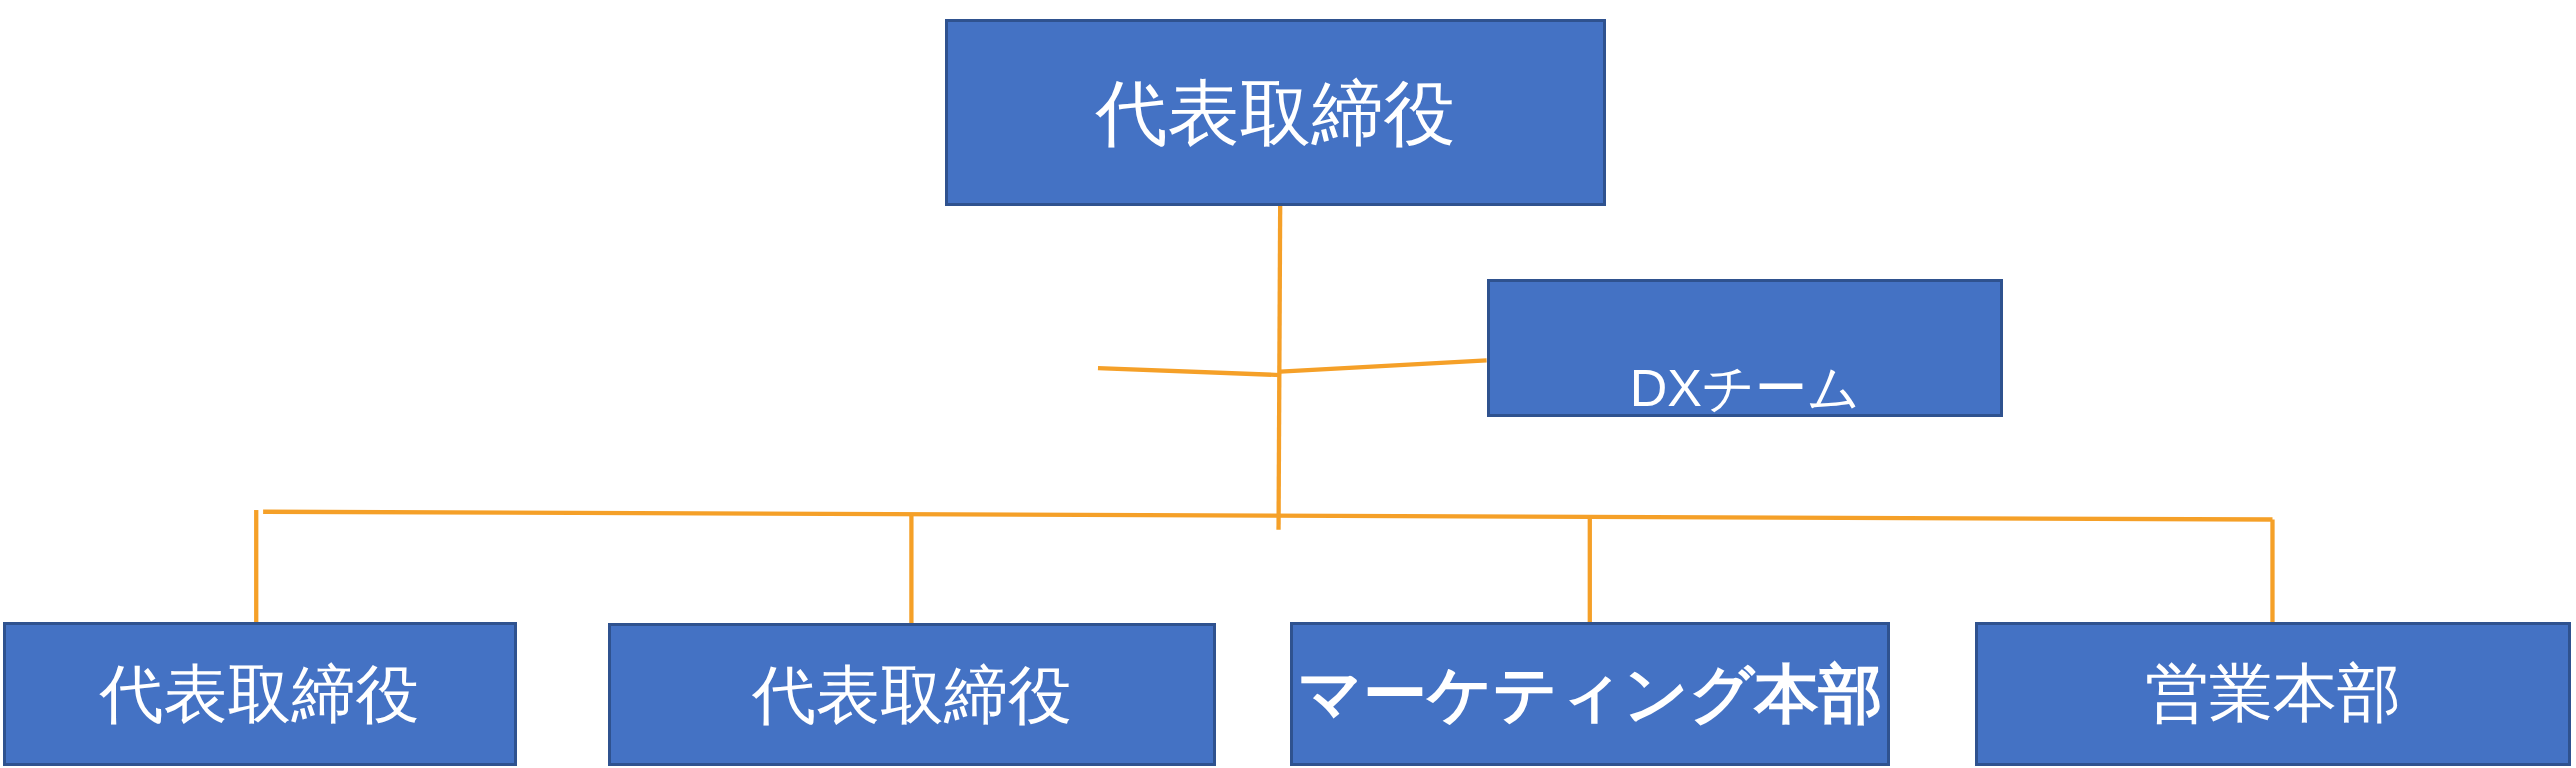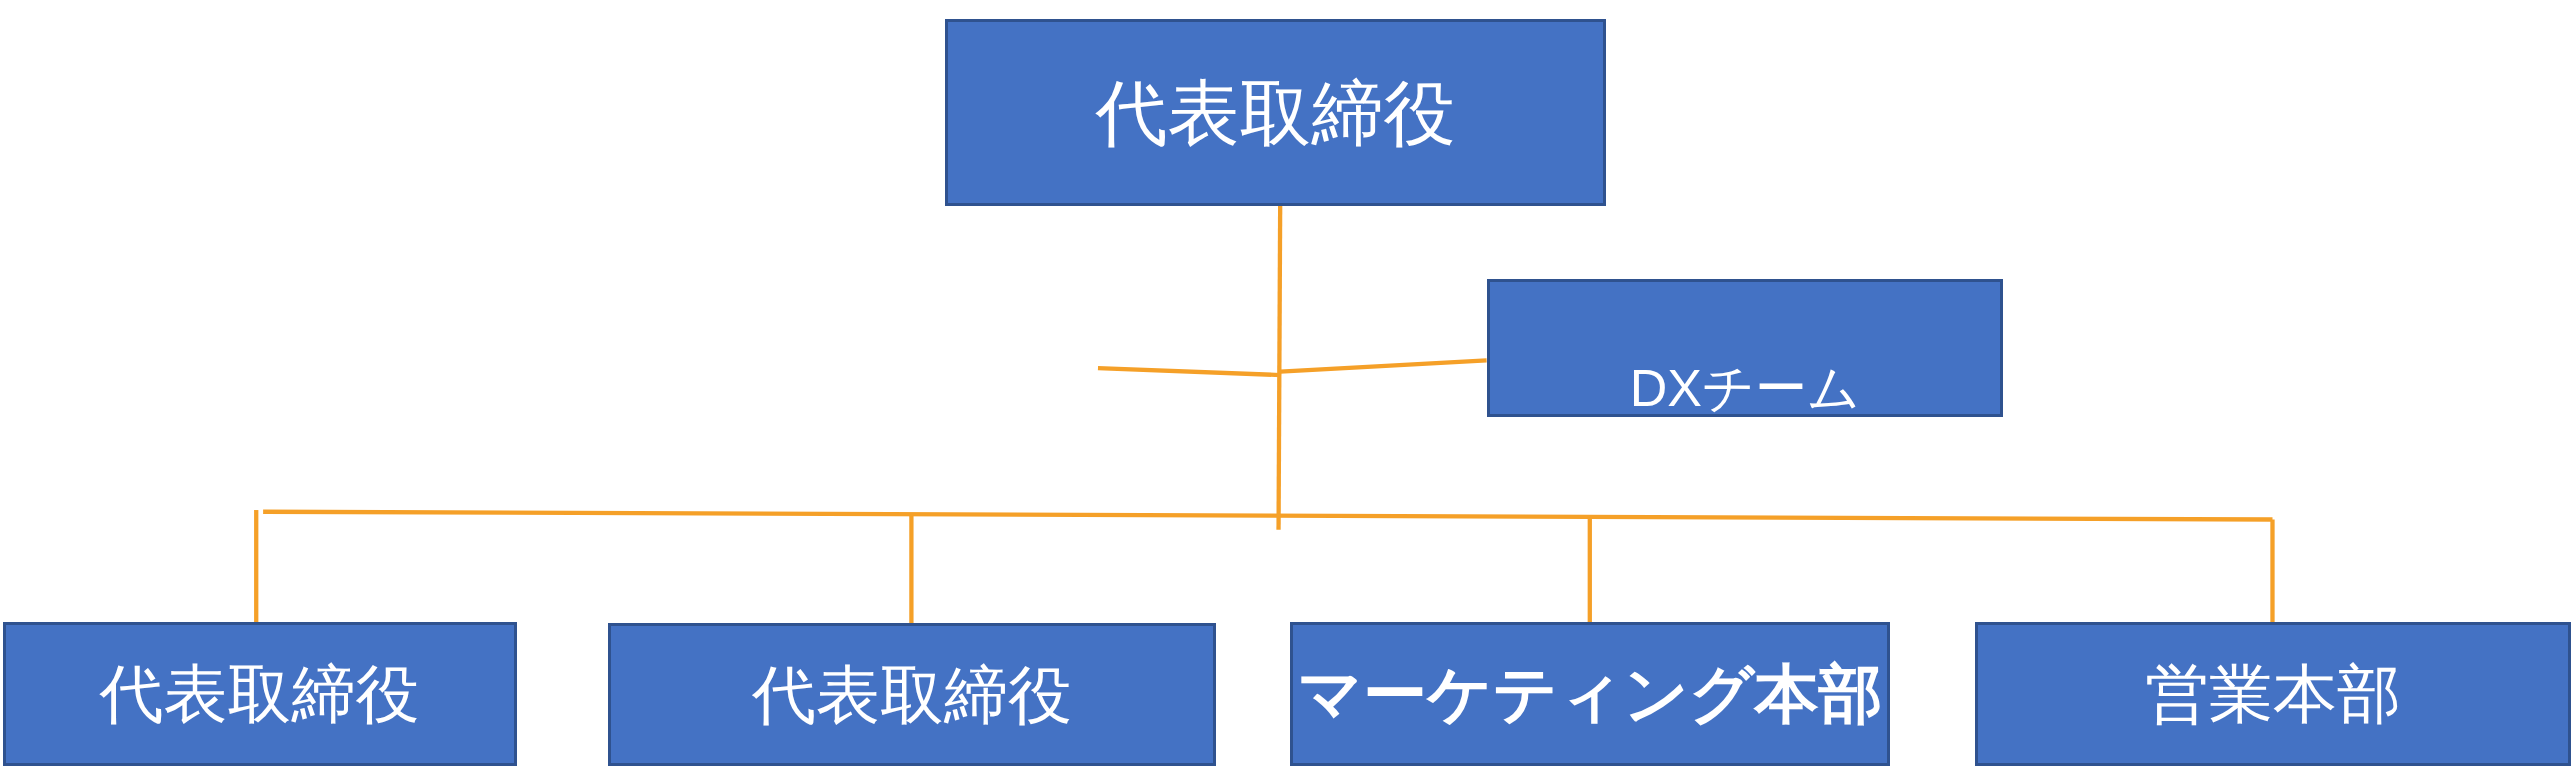--- a/index.html
+++ b/index.html
@@ -43,21 +43,21 @@
     fill: none;
     stroke-linecap: butt;
   }
   
   #node-ceo       { left: 945px; top:   19px; width: 661px; height: 187px; font-size: 72px; }
   #node-info      { left:  580px; top: 278px; width: 518px; height: 138px; font-size: 52px; }
   #node-dx        { left: 1487px; top: 279px; width: 516px; height: 138px; font-size: 52px; align-items: flex-end; }
   #node-admin     { left:    2.6px; top: 622px; width: 514px; height: 144px; font-size: 64px; }
   #node-support   { left:  608px; top: 623px; width: 608px; height: 143px; font-size: 64px; }
   #node-marketing { left: 1290px; top: 622px; width: 600px; height: 144px; font-size: 64px; font-weight: bold; }
-  #node-sales     { left: 1975px; top: 622px; width: 596px; height: 144px; font-size: 64px; }
+  #node-sales     { left: 1975px; top: 622px; width: 596px; height: 144px; font-size: 64px; font-family: Liberation Serif, serif; }
 </style>
 </head>
 <body>
 
 <div id="canvas">
 
   <svg id="connector-layer" viewBox="0 0 2996 894" xmlns="http://www.w3.org/2000/svg">
 
     <line class="connector" x1="1489" y1="220" x2="1487" y2="616"></line>
 

